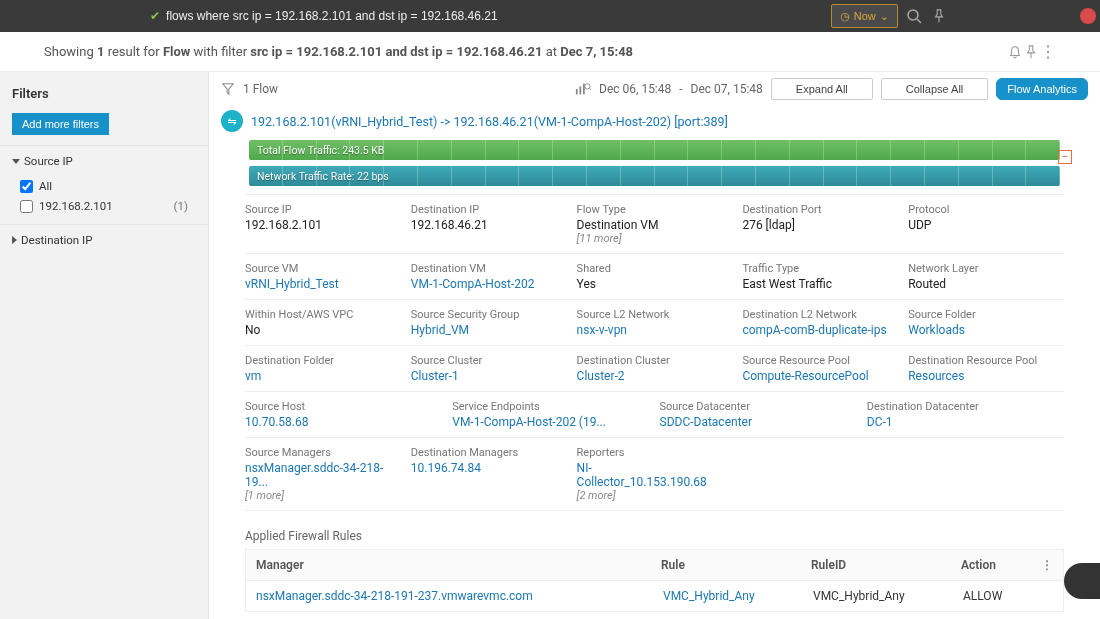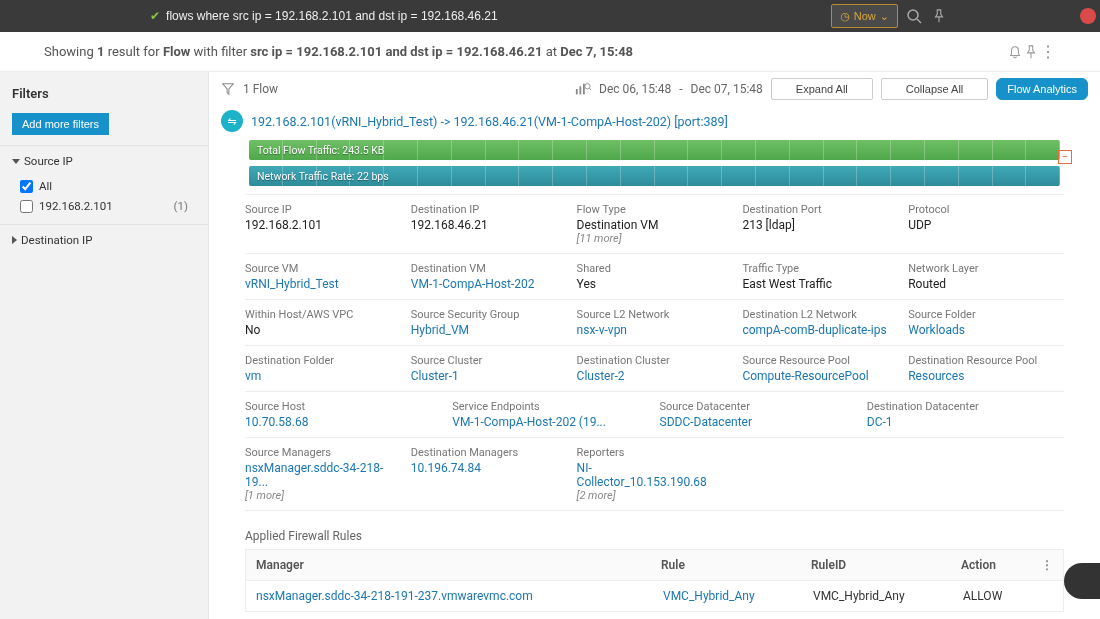--- a/index.html
+++ b/index.html
@@ -262,21 +262,21 @@
             <div class="lbl">Destination IP</div>
             <div class="val">192.168.46.21</div>
           </div>
           <div class="cell">
             <div class="lbl">Flow Type</div>
             <div class="val">Destination VM</div>
             <div class="more">[11 more]</div>
           </div>
           <div class="cell">
             <div class="lbl">Destination Port</div>
-            <div class="val">213 [ldap]</div>
+            <div class="val">276 [ldap]</div>
           </div>
           <div class="cell">
             <div class="lbl">Protocol</div>
             <div class="val">UDP</div>
           </div>
         </div>
         <div class="gridrow">
           <div class="cell">
             <div class="lbl">Source VM</div>
             <div class="val link">vRNI_Hybrid_Test</div>

